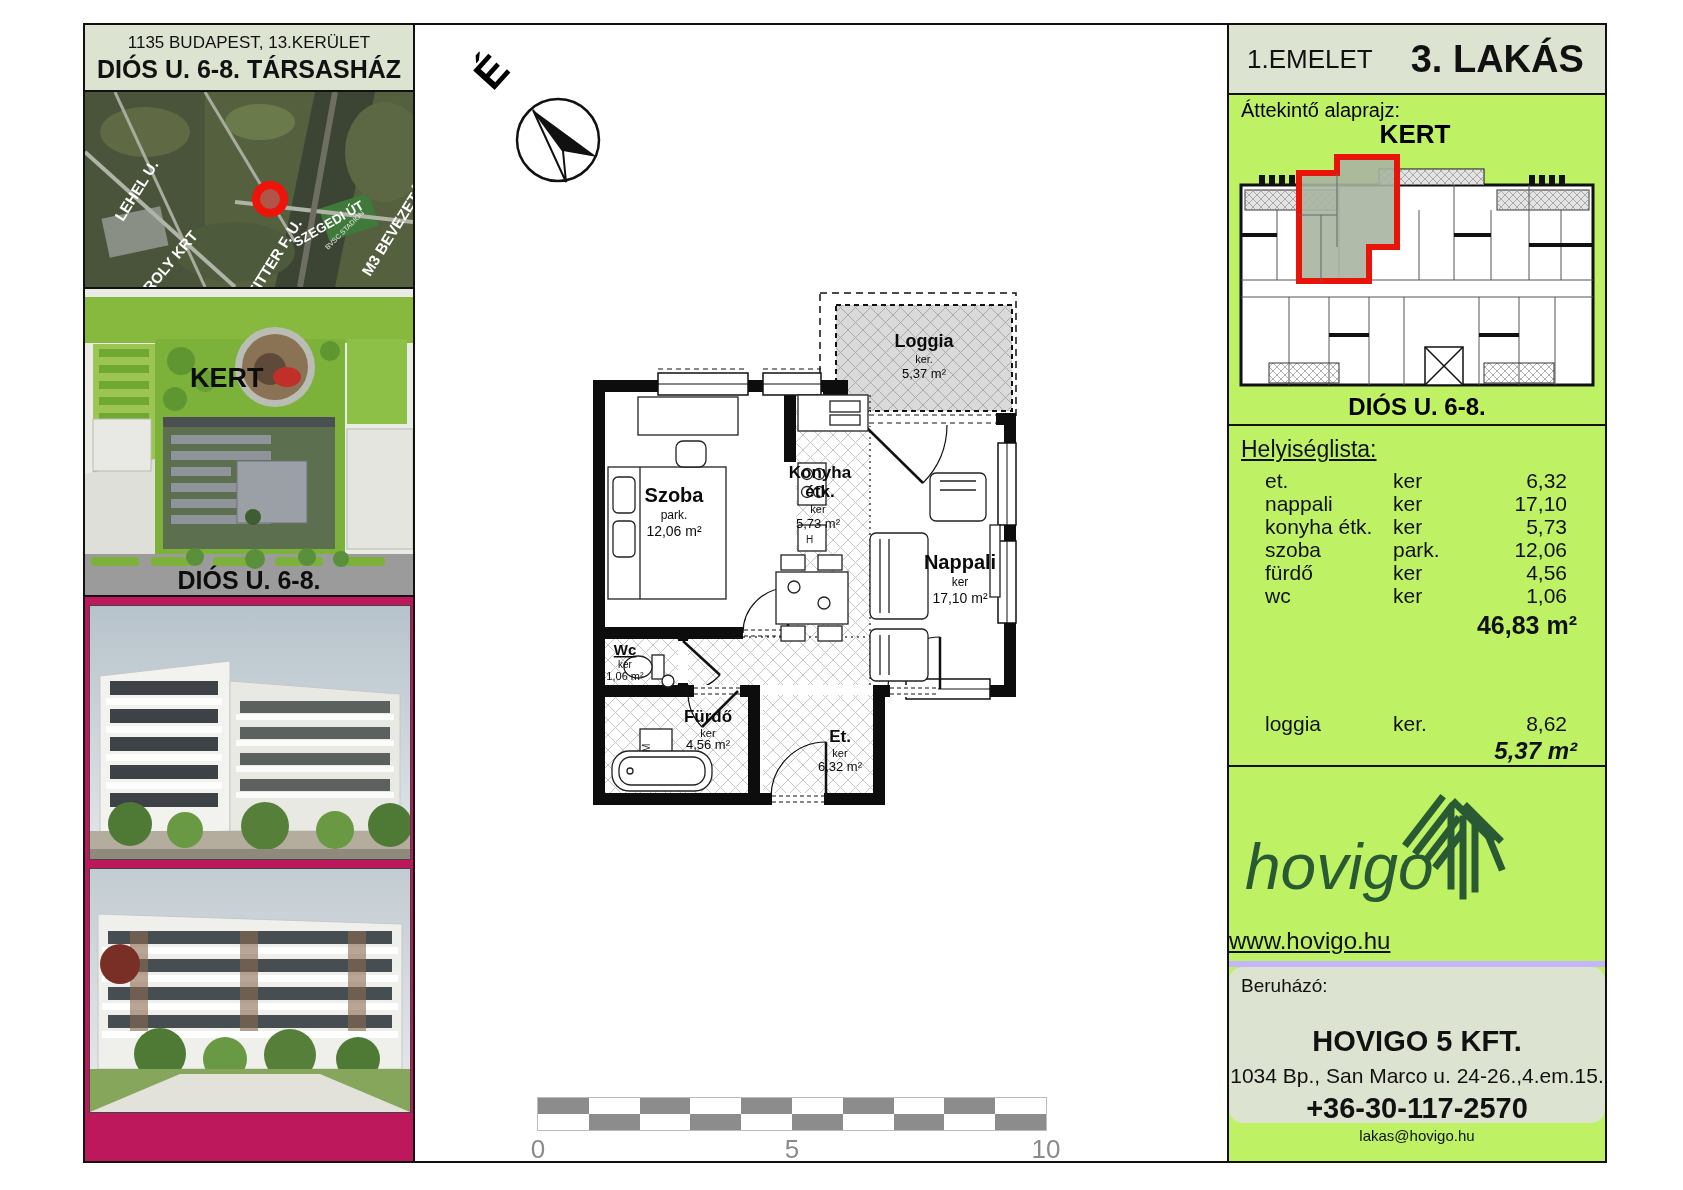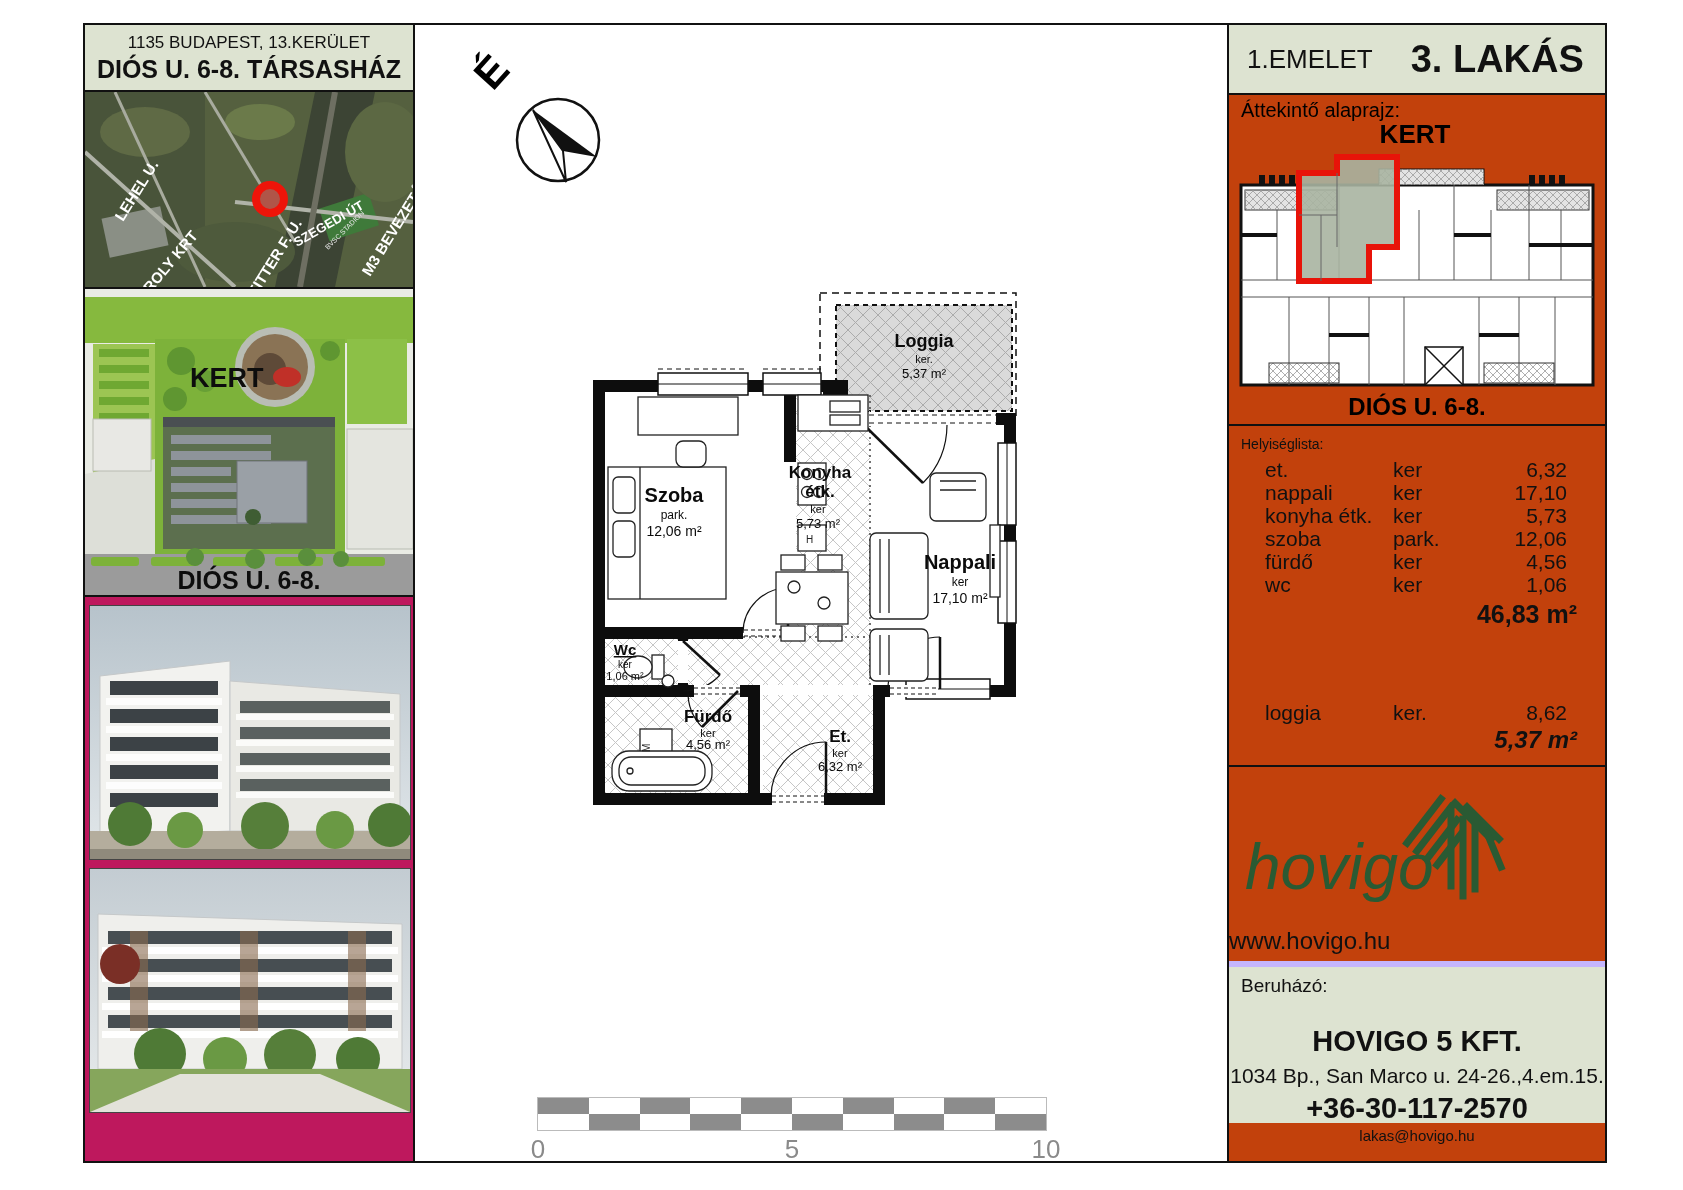--- a/index.html
+++ b/index.html
@@ -17,37 +17,37 @@
   .lc-header .l2{font-size:25px;font-weight:bold;margin-top:2px;}
   .lc-map{position:absolute;left:0;top:67px;width:100%;height:197px;border-bottom:2px solid #111;box-sizing:border-box;}
   .lc-garden{position:absolute;left:0;top:264px;width:100%;height:308px;border-bottom:2px solid #111;box-sizing:border-box;}
   .lc-render1{position:absolute;left:4px;top:580px;width:322px;height:255px;border:1px solid #444;box-sizing:border-box;}
   .lc-render2{position:absolute;left:4px;top:843px;width:322px;height:245px;border:1px solid #444;box-sizing:border-box;}
   .lc-disclaimer{position:absolute;left:0;bottom:0;width:100%;height:50px;background:#dde3d1;
                  border-top:2px solid #111;box-sizing:border-box;text-align:center;
                  font-size:17px;line-height:1.35;padding-top:6px;}
   
   .right-col{position:absolute;right:0;top:0;width:378px;height:100%;
-             border-left:2px solid #111;box-sizing:border-box;background:#c2410c;}
+             border-left:2px solid #111;box-sizing:border-box;background:#bef264;}
   .rc-header{position:absolute;left:0;top:0;width:100%;height:70px;background:#dde3d1;
              border-bottom:2px solid #111;box-sizing:border-box;display:flex;align-items:center;}
   .rc-header .floor{font-size:26px;margin-left:18px;}
   .rc-header .unit{font-size:38px;font-weight:bold;margin-left:38px;}
   .rc-overview{position:absolute;left:0;top:70px;width:100%;height:331px;border-bottom:2px solid #111;box-sizing:border-box;}
   .rc-list{position:absolute;left:0;top:401px;width:100%;height:341px;border-bottom:2px solid #111;box-sizing:border-box;}
-  .rc-list .title{font-size:14px;margin:10px 0 6px 12px;}
+  .rc-list .title{font-size:23px;margin:10px 0 6px 12px;text-decoration:underline;}
   .rl-table{margin-left:36px;width:302px;font-size:21px;}
   .rl-row{display:grid;grid-template-columns:128px 84px 1fr;line-height:23px;}
   .rl-row .a{text-align:right;}
   .rl-total{width:312px;margin-left:36px;text-align:right;font-size:25px;font-weight:bold;margin-top:4px;}
   .rl-loggia{margin-top:72px;}
   .rl-ltotal{width:312px;margin-left:36px;text-align:right;font-size:24px;font-weight:bold;font-style:italic;margin-top:2px;}
   .rc-logo{position:absolute;left:0;top:742px;width:100%;height:200px;border-bottom:6px solid #c4b5fd;box-sizing:border-box;}
-  .rc-logo .site{font-size:24px;margin-top:2px;}
-  .rc-dev{position:absolute;left:0;top:942px;width:100%;height:156px;background:#dde3d1;box-sizing:border-box;}
+  .rc-logo .site{font-size:24px;margin-top:2px;text-decoration:underline;}
+  .rc-dev{position:absolute;left:0;top:942px;width:100%;height:156px;background:#dde3d1;box-sizing:border-box;border-radius:14px;}
   .rc-dev .title{font-size:19px;margin:8px 0 0 12px;}
   .rc-dev .body{text-align:center;margin-top:28px;}
   .rc-dev .company{font-size:29px;font-weight:bold;}
   .rc-dev .address{font-size:21px;margin-top:6px;}
   .rc-dev .phone{font-size:29px;font-weight:bold;margin-top:4px;}
   .rc-dev .email{font-size:15px;margin-top:2px;}
   
   .scalebar{position:absolute;left:538px;top:1098px;width:508px;height:32px;outline:1px solid #bbb;}
   .sb-row{display:flex;height:16px;}
   .sb-row div{width:50.8px;height:16px;}

